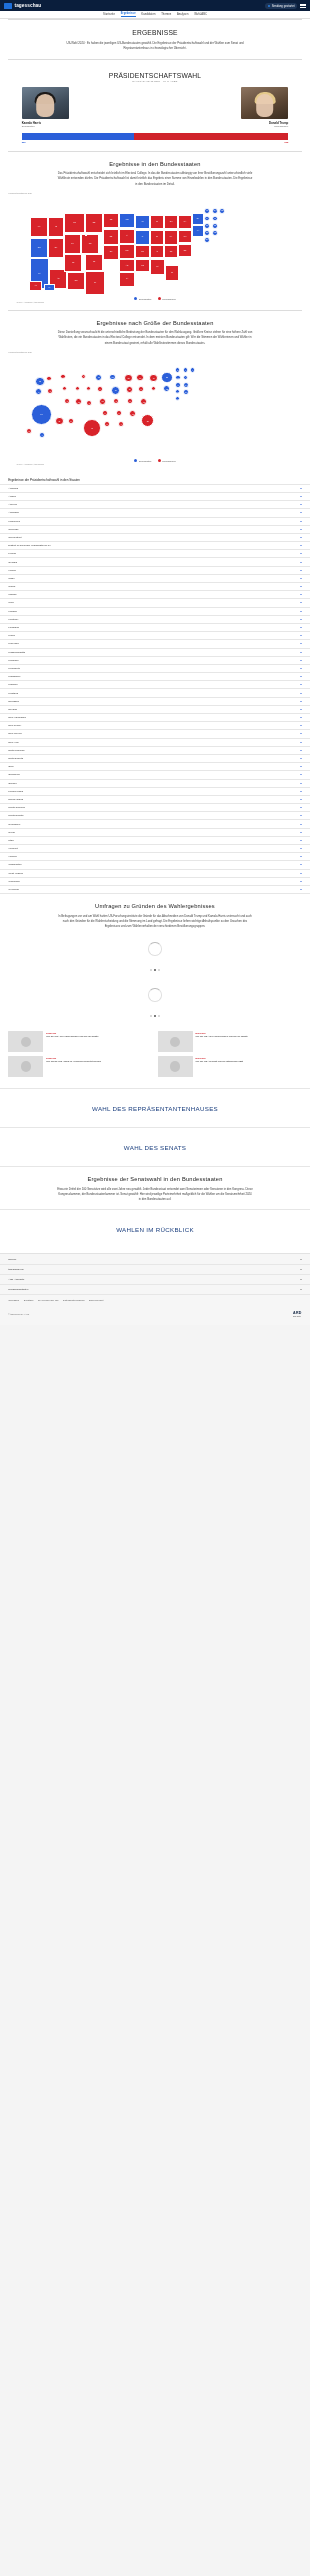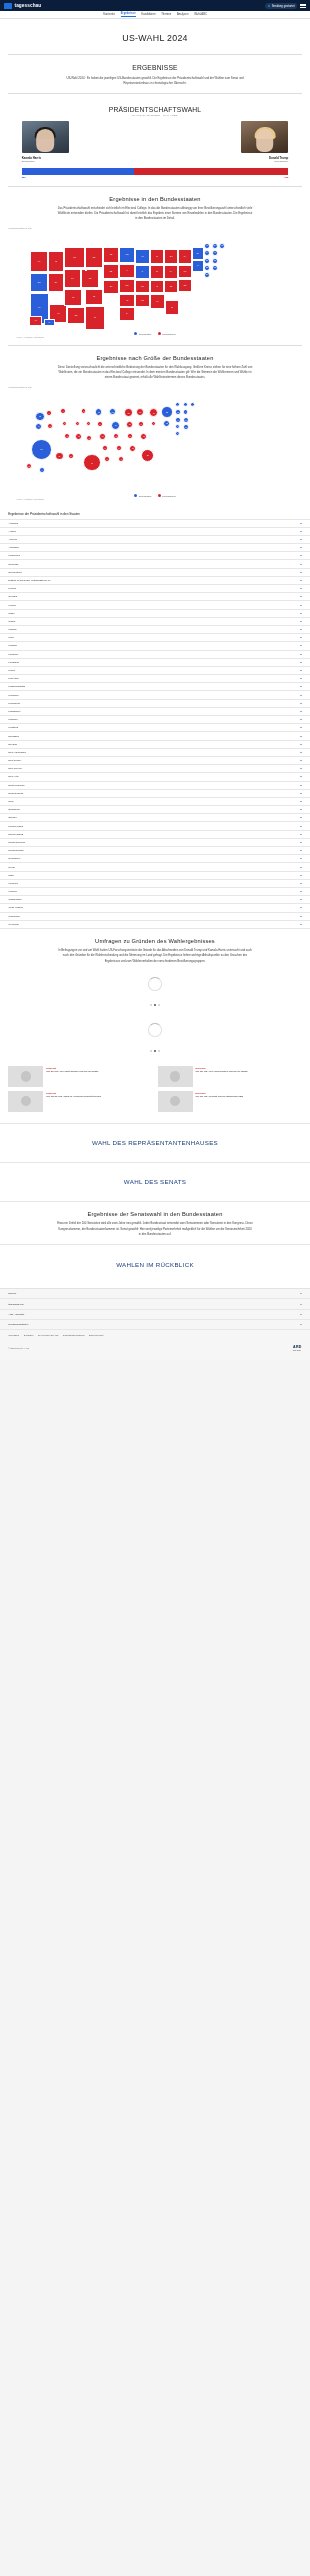--- a/index.html
+++ b/index.html
@@ -214,23 +214,20 @@
 
   <div class="navbar">
     <a href="#">Startseite</a>
     <a href="#" class="active">Ergebnisse</a>
     <a href="#">Kandidaten</a>
     <a href="#">Themen</a>
     <a href="#">Analysen</a>
     <a href="#">Wahl-ABC</a>
   </div>
 
-  <div class="hero">
-    <h1>US-WAHL 2024</h1>
-  </div>
   <div class="rule"></div>
 
   <div class="sect">
     <h2>ERGEBNISSE</h2>
     <p class="lede">US-Wahl 2024 · Es haben die jeweiligen US-Bundesstaaten gewählt. Die Ergebnisse der Präsidentschaftswahl und der Wahlen zum Senat und Repräsentantenhaus in chronologischer Übersicht.</p>
   </div>
   <div class="rule"></div>
 
   <div class="sect">
     <div class="cand-title">PRÄSIDENTSCHAFTSWAHL</div>

